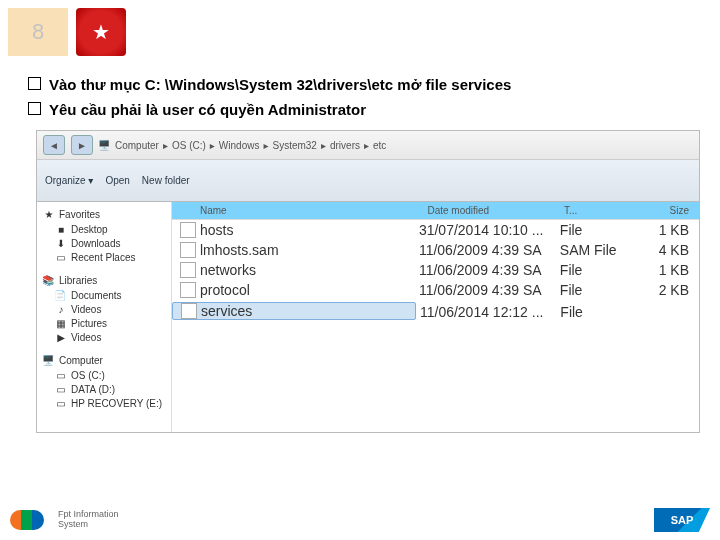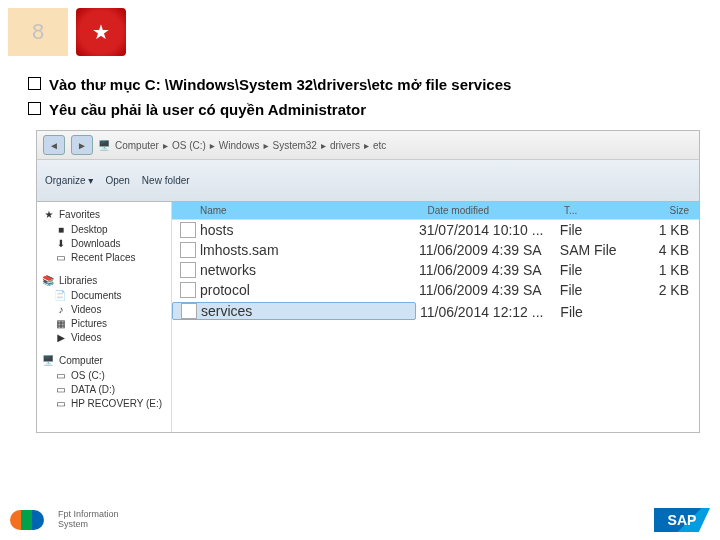--- a/index.html
+++ b/index.html
@@ -222,21 +222,21 @@
   .sap-logo {
     width: 56px;
     height: 24px;
     background: linear-gradient(135deg, #006bb6 60%, #009de0 60%);
     clip-path: polygon(0 0, 100% 0, 80% 100%, 0 100%);
     display: flex;
     align-items: center;
     justify-content: center;
     color: #fff;
     font-weight: bold;
-    font-size: 14px;
+    font-size: 11px;
   }
 </style>
 </head>
 <body>
 
 <div class="header">
   <div class="slide-num-box">8</div>
   <div class="logo-red">★</div>
 </div>
 

